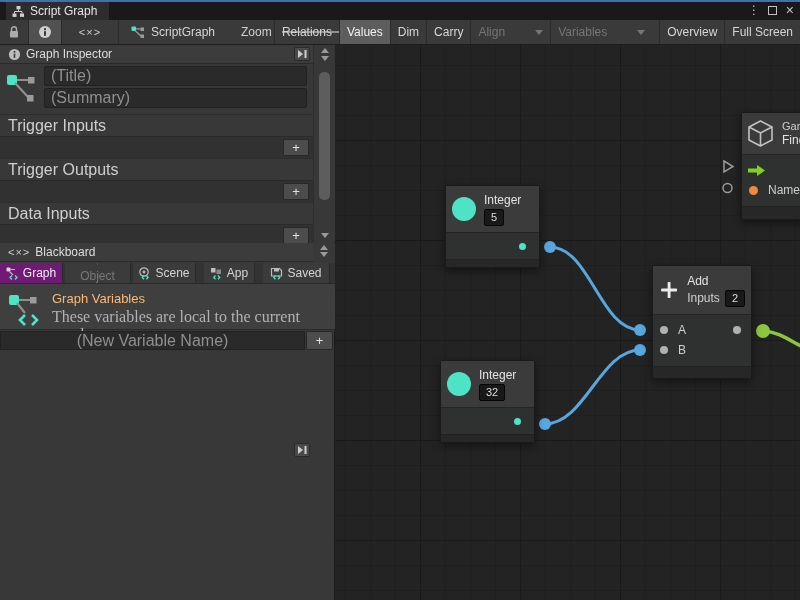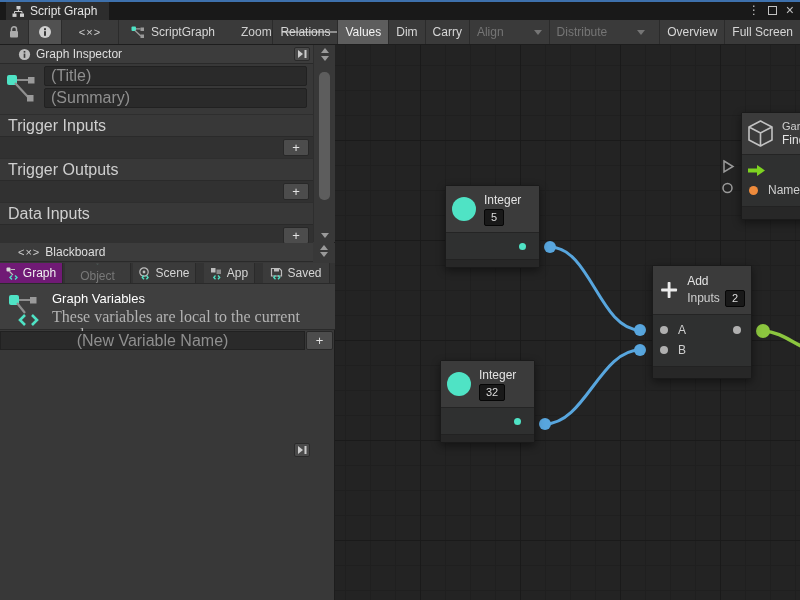--- a/index.html
+++ b/index.html
@@ -37,21 +37,21 @@
             border-left:1px solid #2b2b2b; white-space:nowrap; }
   .tb-btn.active { background:#5d5d5d; color:#f2f2f2; }
   .tb-btn.disabled { color:#757575;gap:25px; }
   .tb-btn .caret { width:0; height:0; border-left:4px solid transparent; border-right:4px solid transparent;
                    border-top:5px solid #757575; margin-left:5px; }
   .tb-btn.gap { margin-left:7px; border-left:1px solid #2b2b2b; }
 
   
   #left-panel { left:0; top:45px; width:335px; height:555px; background:#383838; border-right:1px solid #1d1d1d; }
   .panel-header { position:absolute; left:0; width:313px; height:19px; background:#3c3c3c;
-                  border-bottom:1px solid #2a2a2a; display:flex; align-items:center; padding:0 16px;
+                  border-bottom:1px solid #2a2a2a; display:flex; align-items:center; padding:0 6px;
                   color:#dedede; font-size:12px; }
   .panel-header .hicon { margin:0 5px 0 2px; display:flex; }
   .dock-btn { position:absolute; right:3px; top:2px; width:16px; height:14px; background:#4a4a4a;
               border:1px solid #2a2a2a; border-radius:2px; display:flex; align-items:center; justify-content:center; }
   .scrollcol { position:absolute; left:313px; width:22px; background:#383838; border-left:1px solid #2e2e2e; }
   .sc-arrow { width:0; height:0; border-left:4px solid transparent; border-right:4px solid transparent; margin:3px auto 0; }
   .sc-up { border-bottom:5px solid #9a9a9a; }
   .sc-down { border-top:5px solid #9a9a9a; }
   .sc-thumb { position:absolute; left:5px; width:11px; border-radius:5px; background:#5d5d5d; }
 
@@ -71,21 +71,21 @@
   
   #bb-tabs { position:absolute; left:0; top:218px; width:335px; height:20px; background:#333333; display:flex; }
   .bb-tab { height:20px; display:flex; align-items:center; justify-content:center; gap:4px;
             background:#3b3b3b; border-right:1px solid #2a2a2a; font-size:12px; color:#d5d5d5; }
   .bb-tab.active { background:#701a75; color:#f0f0f0; }
   .bb-tab.disabled { color:#787878; }
 
   #graph-vars { position:absolute; left:0; top:238px; width:335px; height:47px; background:#3f3f3f;
                 border-top:1px solid #2a2a2a; border-bottom:1px solid #2a2a2a; display:flex; }
   #graph-vars .gv-text { margin-left:10px; margin-top:7px; }
-  #gv-heading { color:#ffffff; font-size:13px; }
+  #gv-heading { color:#fdba74; font-size:13px; }
   #gv-desc { color:#b2b2b2; font-size:16px; margin-top:2px;font-family:Liberation Serif, serif; }
   #gv-icon { margin:7px 0 0 8px; }
 
   #newvar-row { position:absolute; left:0; top:286px; width:335px; height:20px; display:flex; }
   #newvar-input { width:305px; height:19px; text-align:center; border-radius:0; }
   #newvar-add { position:static; width:27px; height:19px; margin-left:1px; }
 
   
   #graph-area { left:335px; top:45px; width:465px; height:555px; overflow:hidden; background-color:#232323;
     background-image:
@@ -179,21 +179,21 @@
           <span>Dim</span>
         </div>
       <div class="tb-btn">
           <span>Carry</span>
         </div>
       <div class="tb-btn disabled">
           <span>Align</span>
           <span class="caret"></span>
         </div>
       <div class="tb-btn disabled">
-          <span>Distribute</span>
+          <span>Variables</span>
           <span class="caret"></span>
         </div>
       <div class="tb-btn gap">
           <span>Overview</span>
         </div>
       <div class="tb-btn">
           <span>Full Screen</span>
         </div>
     </div>
   </div>

